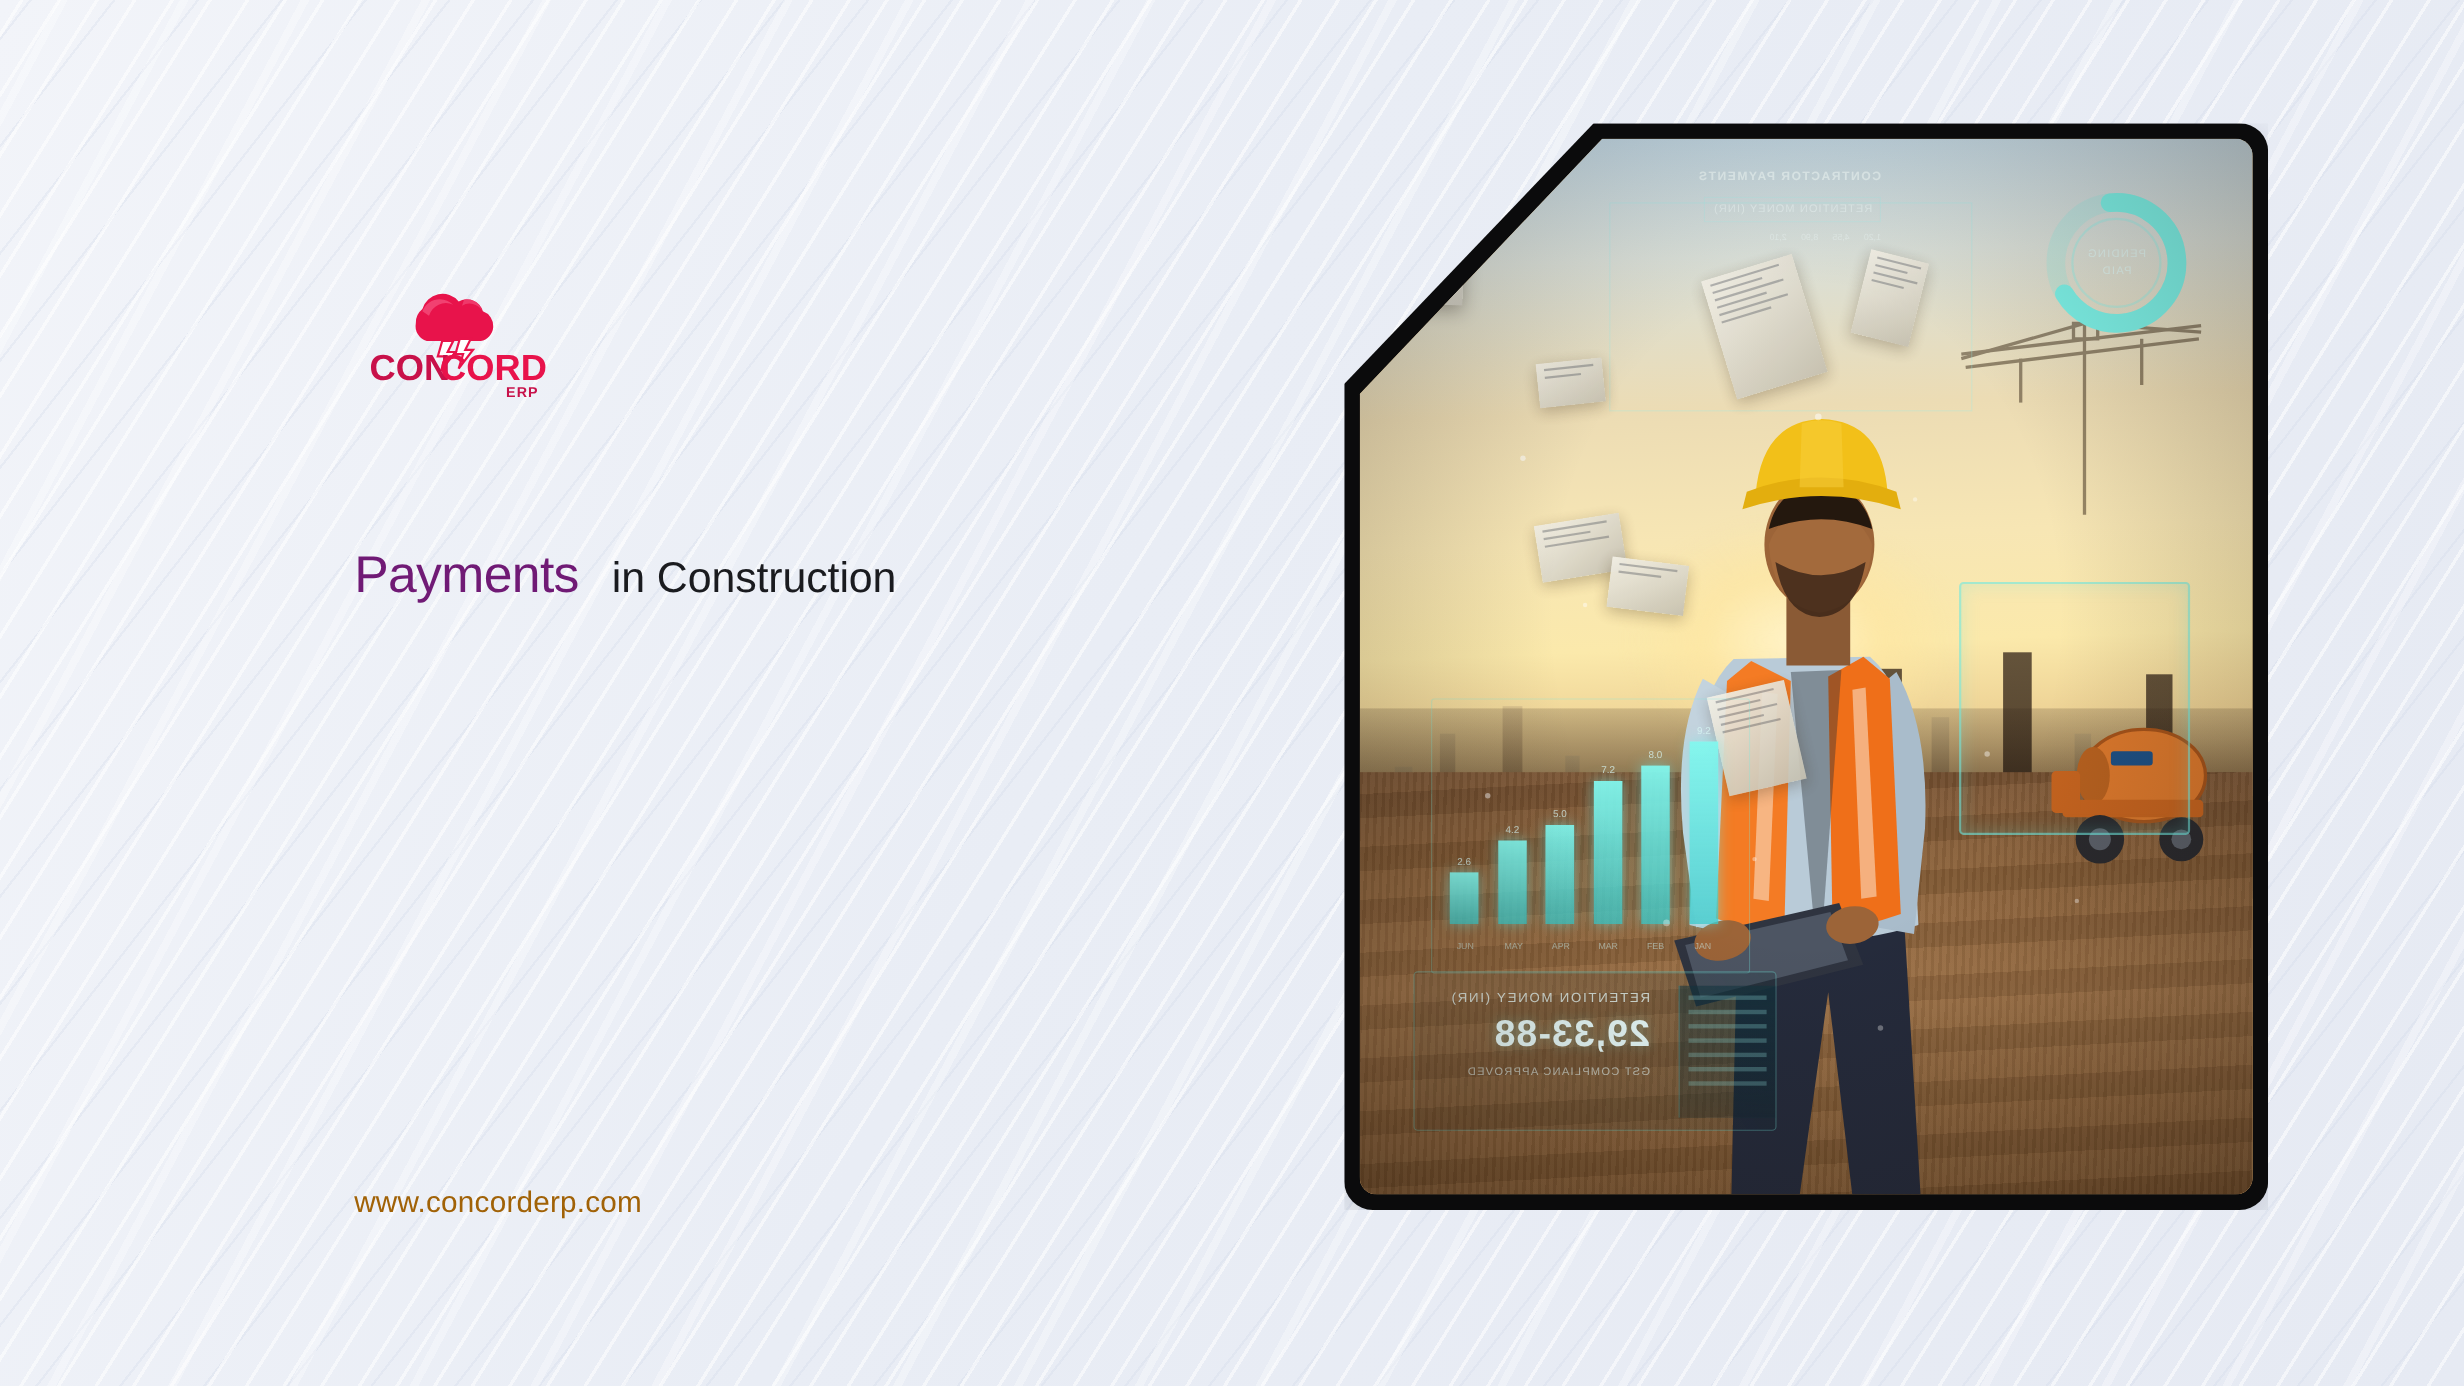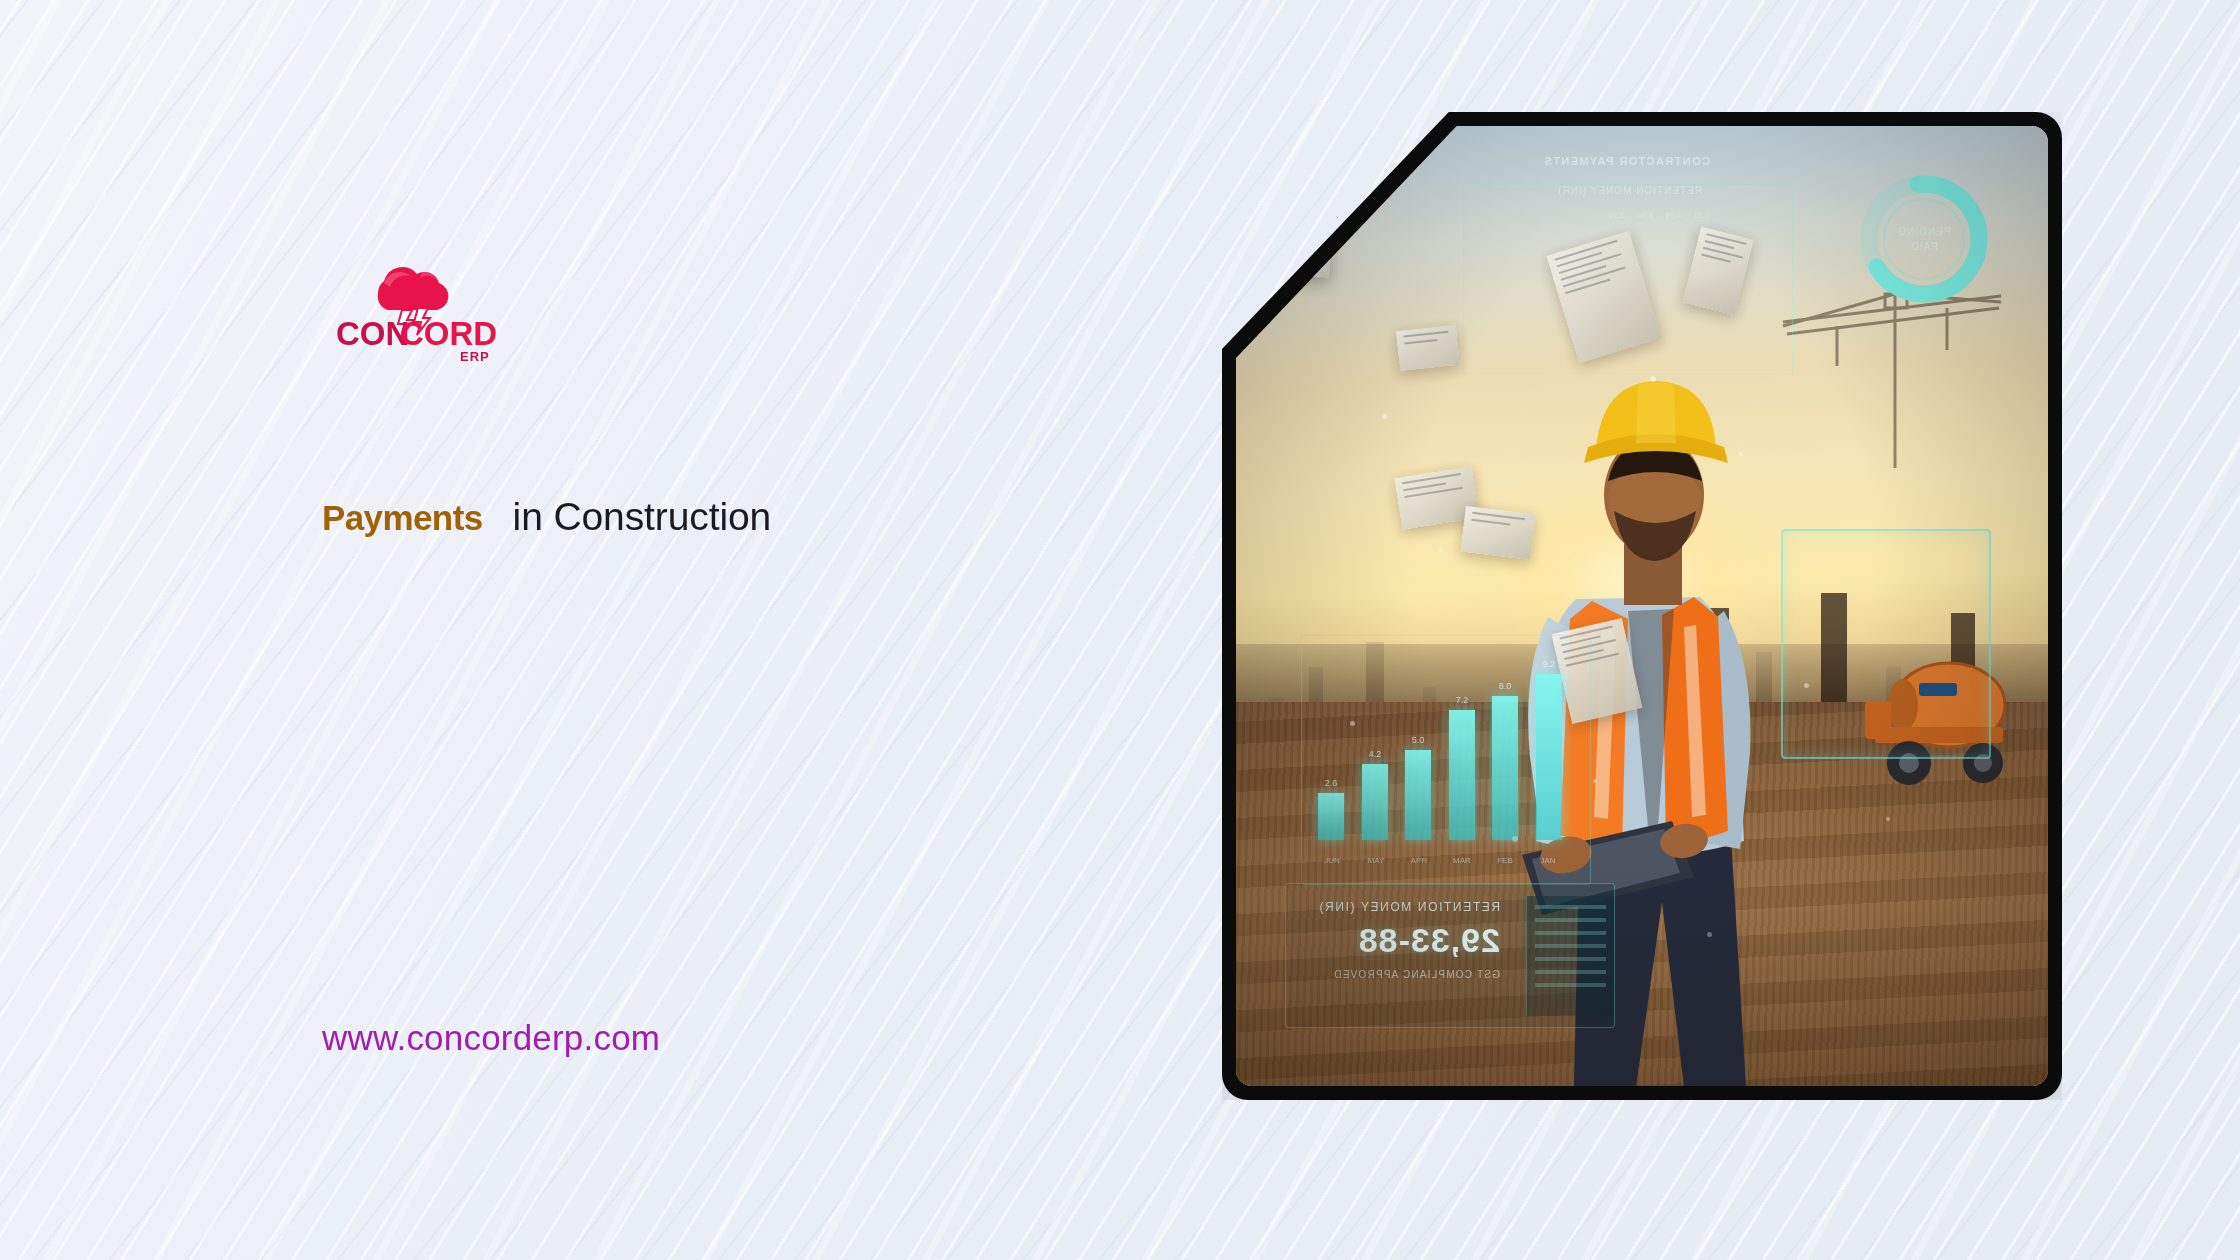--- a/index.html
+++ b/index.html
@@ -62,32 +62,32 @@
   }
   .line-red{
     font-size:46px; font-weight:bold; color:#cb2020;
     letter-spacing:-.6px; margin-top:24px; line-height:1.1;
   }
   .line-last{
     margin-top:24px; line-height:1.1;
     display:flex; align-items:baseline; gap:30px;
   }
   .pay-bold{
-    font-size:35px; font-weight:bold; color:#a16207;
+    font-size:47px; font-weight:normal; color:#701a75;
     letter-spacing:-.6px;
   }
   .pay-rest{
     font-size:39px; font-weight:400; color:#1a1b1f;
     letter-spacing:-.1px;
   }
 
   
   #site-url{
-    position:absolute; left:322px; top:1018px;
-    font-size:35px; font-weight:400; color:#a21caf;
+    position:absolute; left:322px; top:1078px;
+    font-size:27px; font-weight:400; color:#a16207;
     letter-spacing:.2px;
   }
 
   
   #panel-wrap{
     position:absolute; left:1222px; top:112px;
     width:840px; height:988px; z-index:4;
   }
   #panel-frame{
     position:absolute; inset:0;

